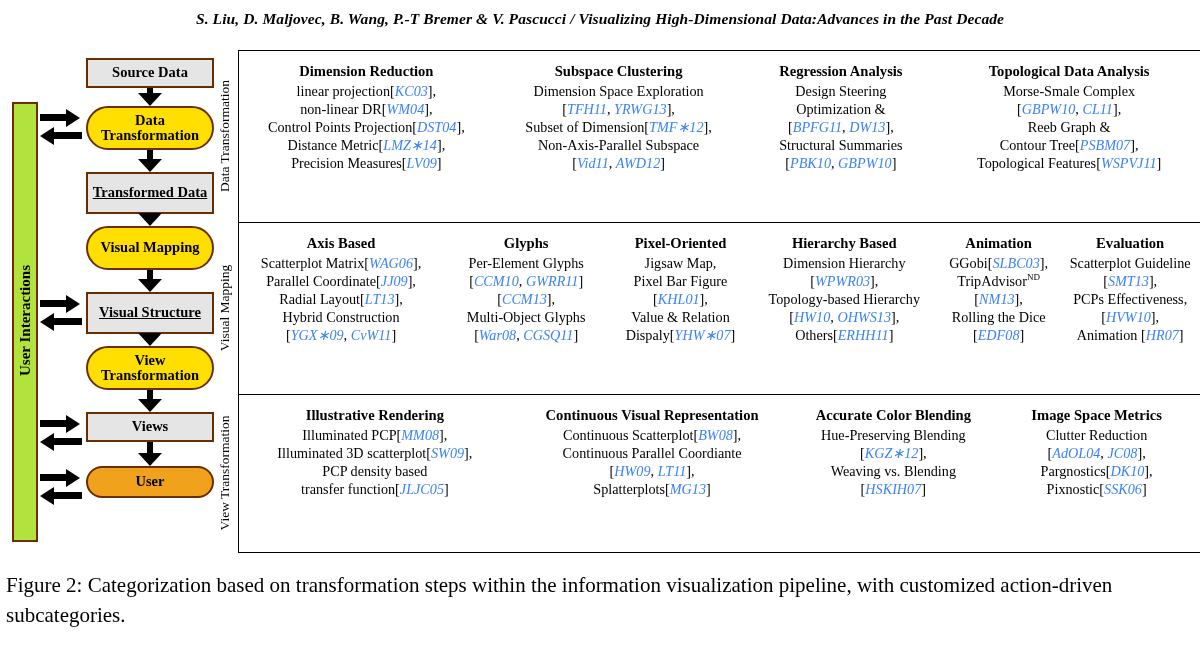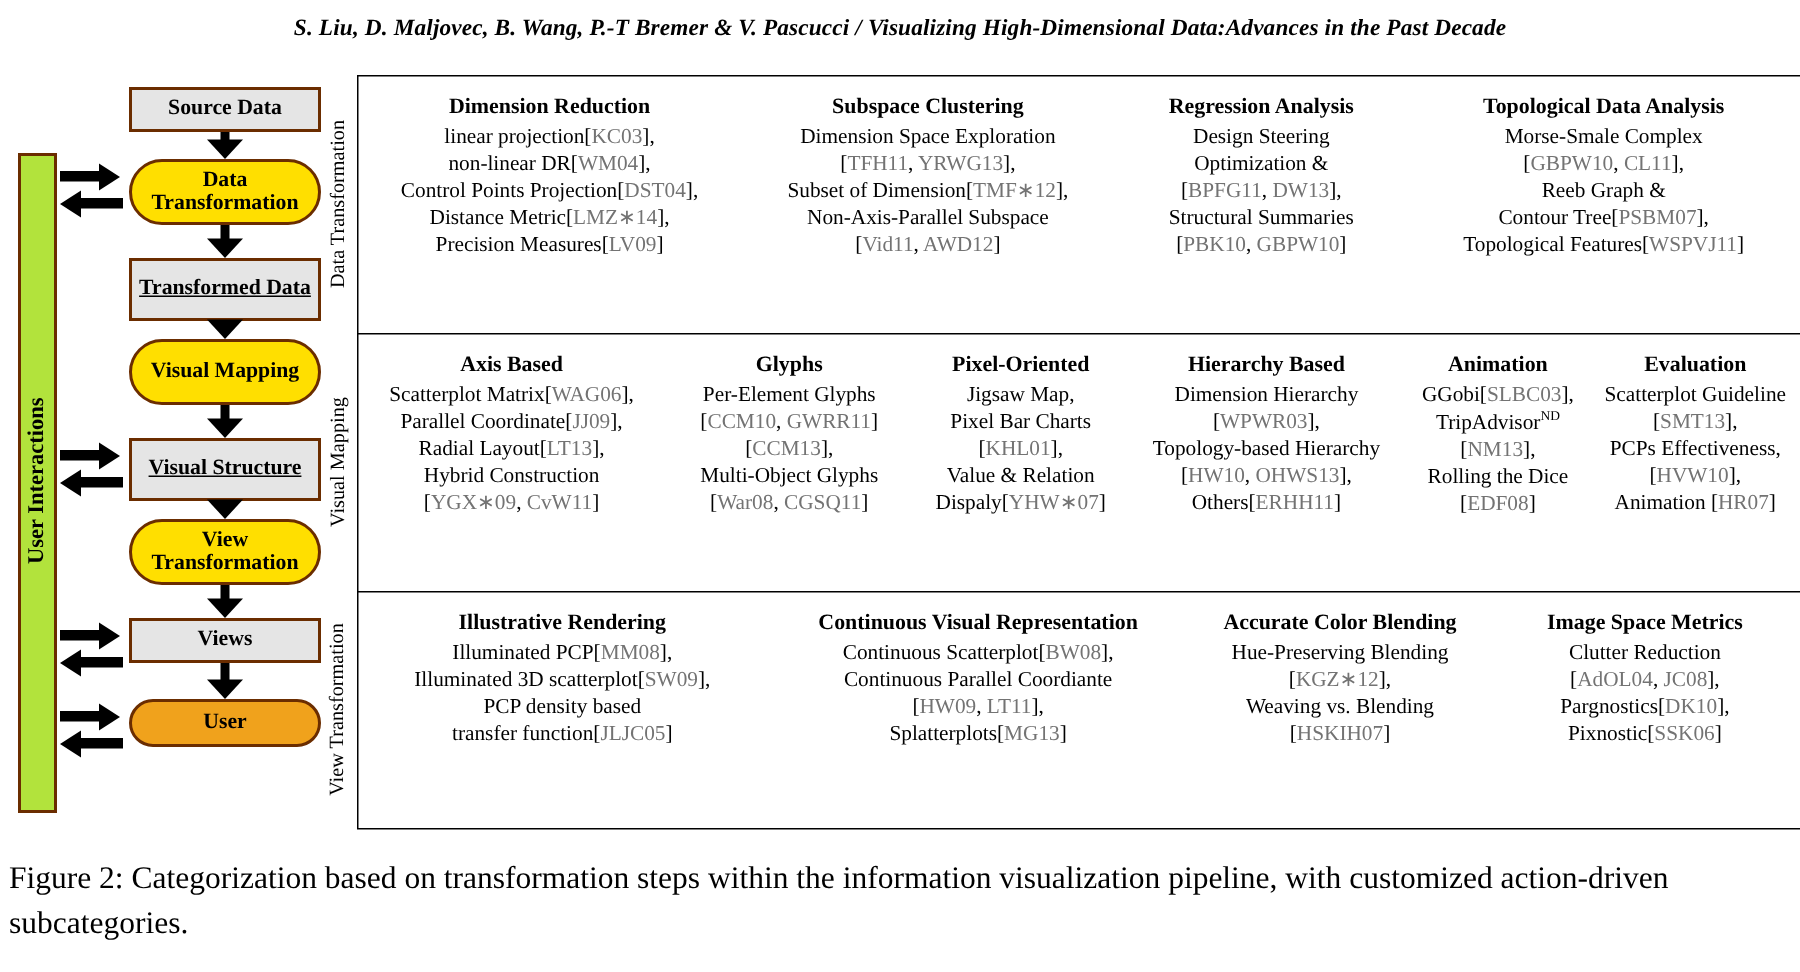--- a/index.html
+++ b/index.html
@@ -72,21 +72,21 @@
   .vline{position:absolute;left:26px;top:4px;width:1px;height:502px;background:#000;}
   .hline{position:absolute;left:26px;width:962px;height:1px;background:#000;}
   .rowbody{
     position:absolute;left:27px;display:flex;align-items:flex-start;
   }
   .cell{
     text-align:center;font-size:14.2px;line-height:1.28;padding:0 3px;
     box-sizing:border-box;
   }
   .cell .hd{font-weight:bold;display:block;margin-bottom:1px;font-size:14.6px;}
-  .cite{color:#737373;}
+  .cite{color:#3b82f6;font-style:italic;}
   sup{font-size:9px;vertical-align:super;}
 
   .caption{
     position:absolute;left:6px;top:570px;width:1186px;
     font-size:21px;line-height:1.45;text-align:left;
   }
 </style>
 </head>
 <body>
 
@@ -223,21 +223,21 @@
             <span class="hd">Glyphs</span>
             <div><span>Per-Element Glyphs</span></div>
             <div><span>[</span><span class="cite">CCM10</span><span>, </span><span class="cite">GWRR11</span><span>]</span></div>
             <div><span>[</span><span class="cite">CCM13</span><span>],</span></div>
             <div><span>Multi-Object Glyphs</span></div>
             <div><span>[</span><span class="cite">War08</span><span>, </span><span class="cite">CGSQ11</span><span>]</span></div>
           </div>
           <div class="cell" style="width: 150px;">
             <span class="hd">Pixel-Oriented</span>
             <div><span>Jigsaw Map,</span></div>
-            <div><span>Pixel Bar Charts</span></div>
+            <div><span>Pixel Bar Figure</span></div>
             <div><span>[</span><span class="cite">KHL01</span><span>],</span></div>
             <div><span>Value &amp; Relation</span></div>
             <div><span>Dispaly[</span><span class="cite">YHW∗07</span><span>]</span></div>
           </div>
           <div class="cell" style="width: 195px;">
             <span class="hd">Hierarchy Based</span>
             <div><span>Dimension Hierarchy</span></div>
             <div><span>[</span><span class="cite">WPWR03</span><span>],</span></div>
             <div><span>Topology-based Hierarchy</span></div>
             <div><span>[</span><span class="cite">HW10</span><span>, </span><span class="cite">OHWS13</span><span>],</span></div>

